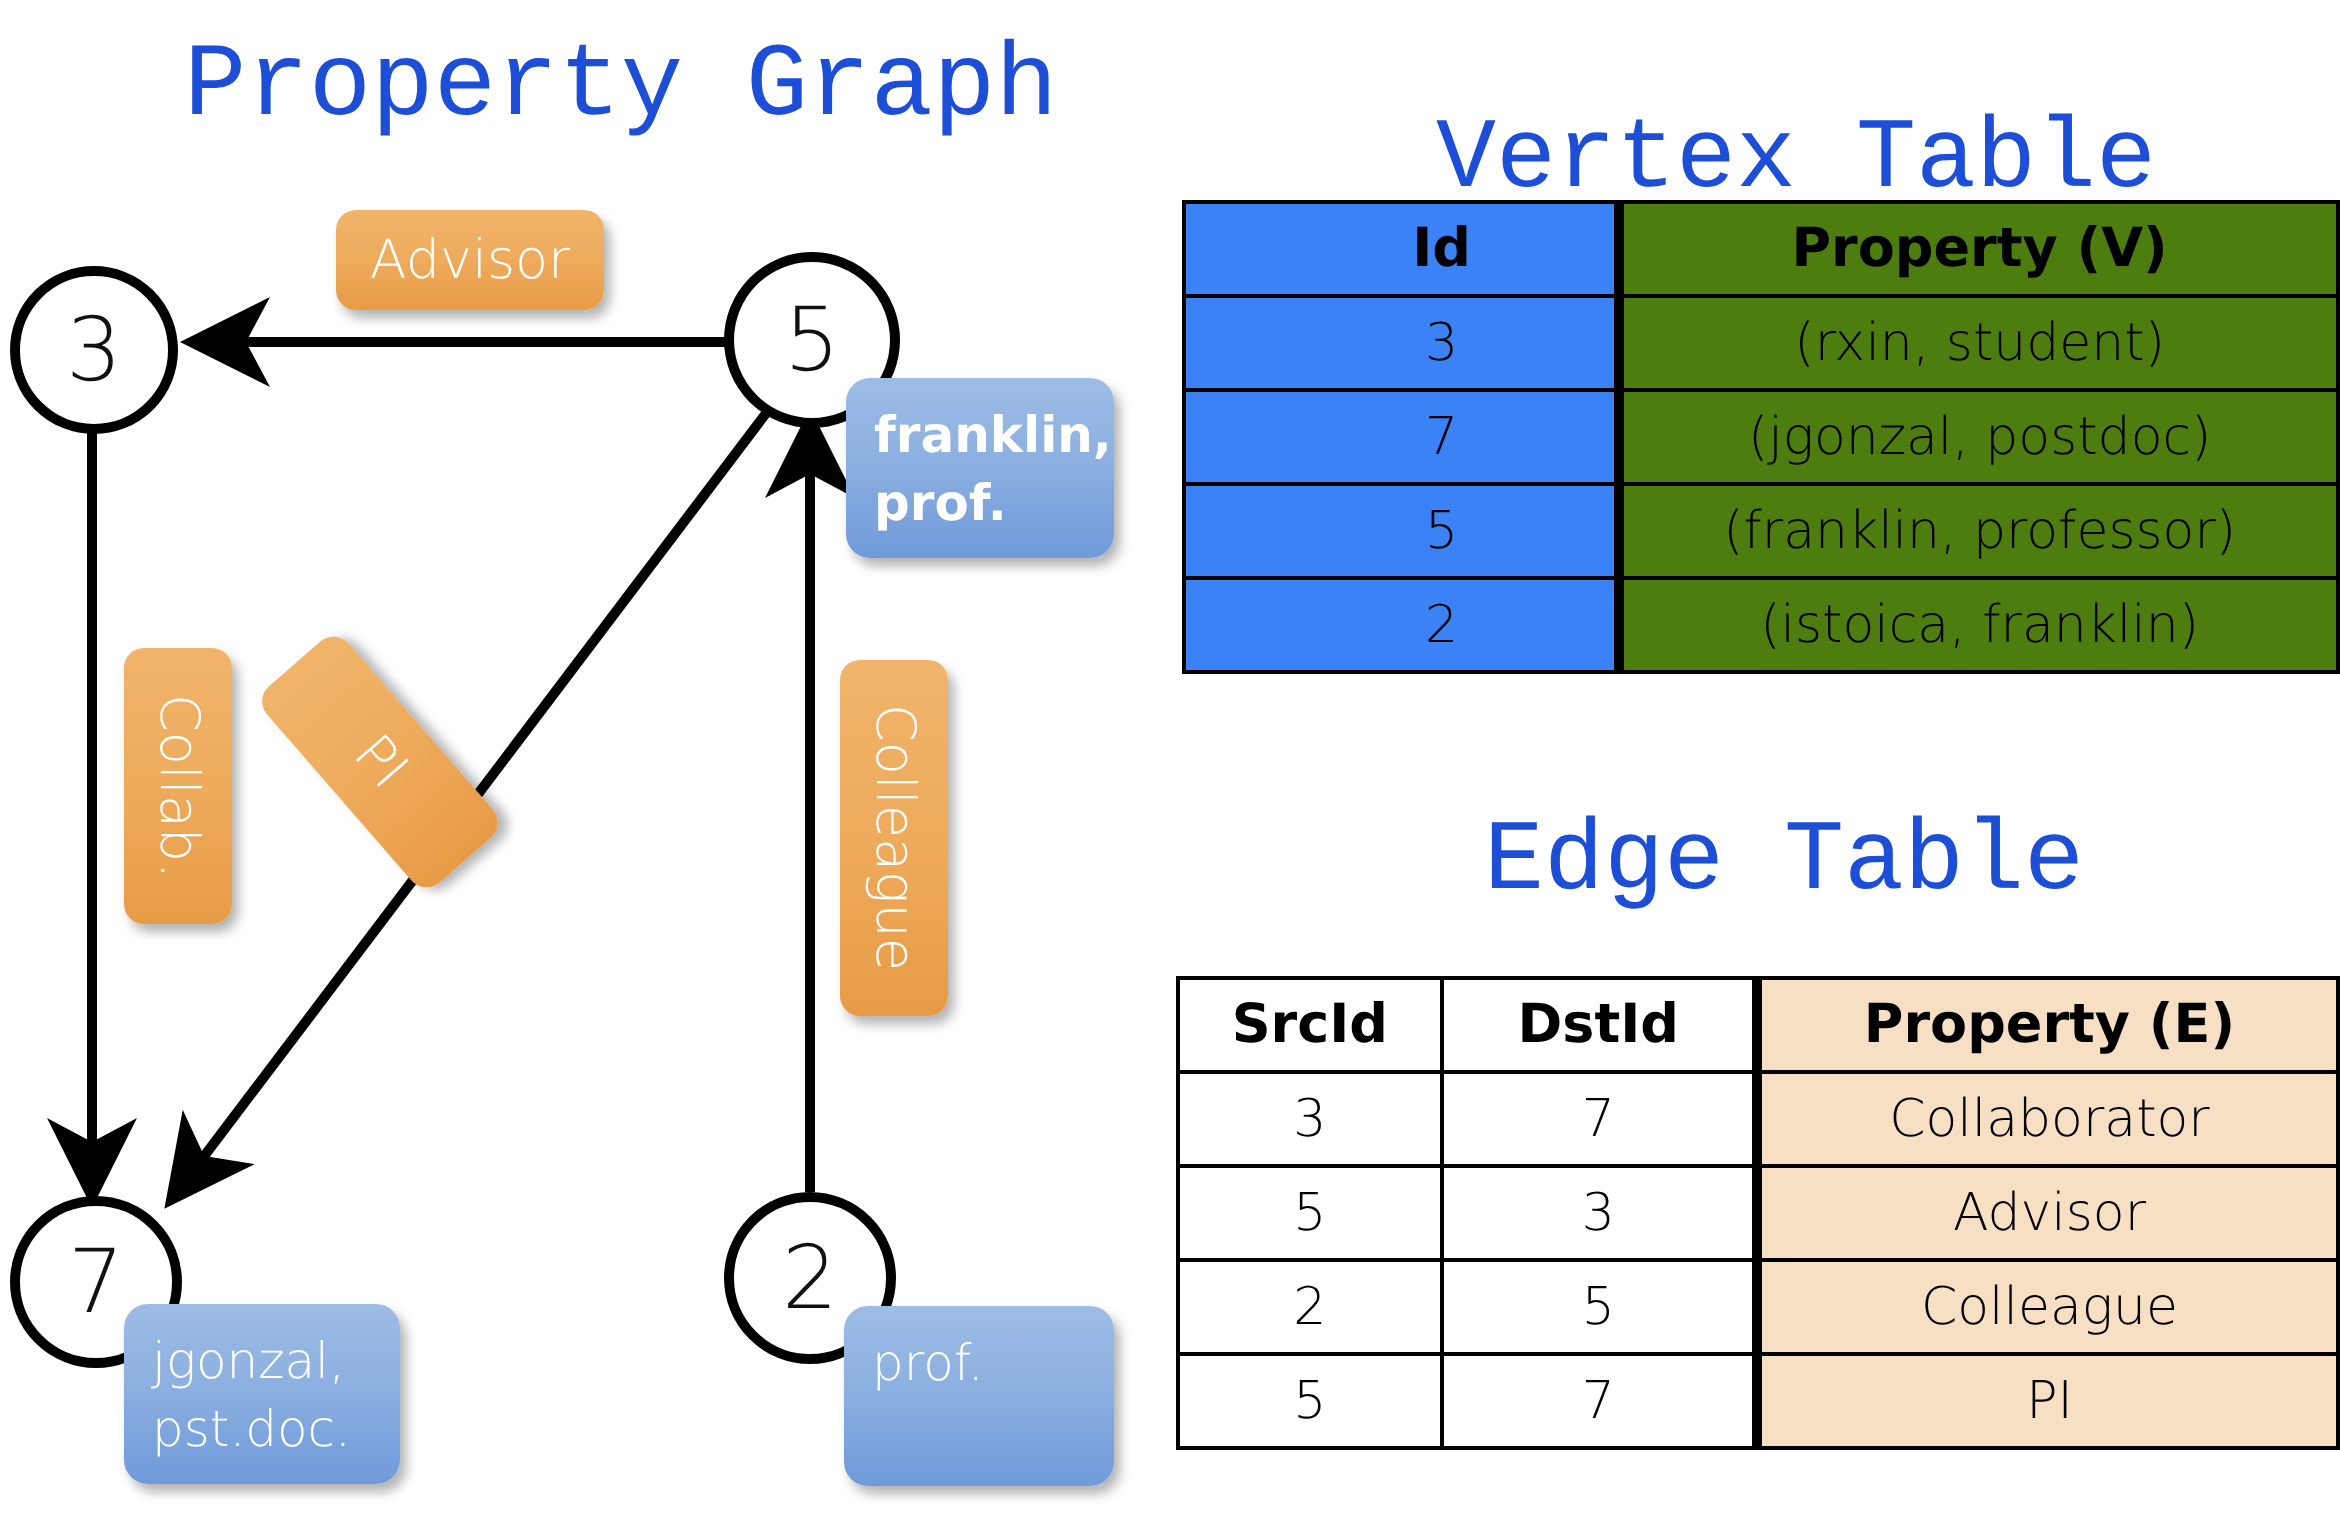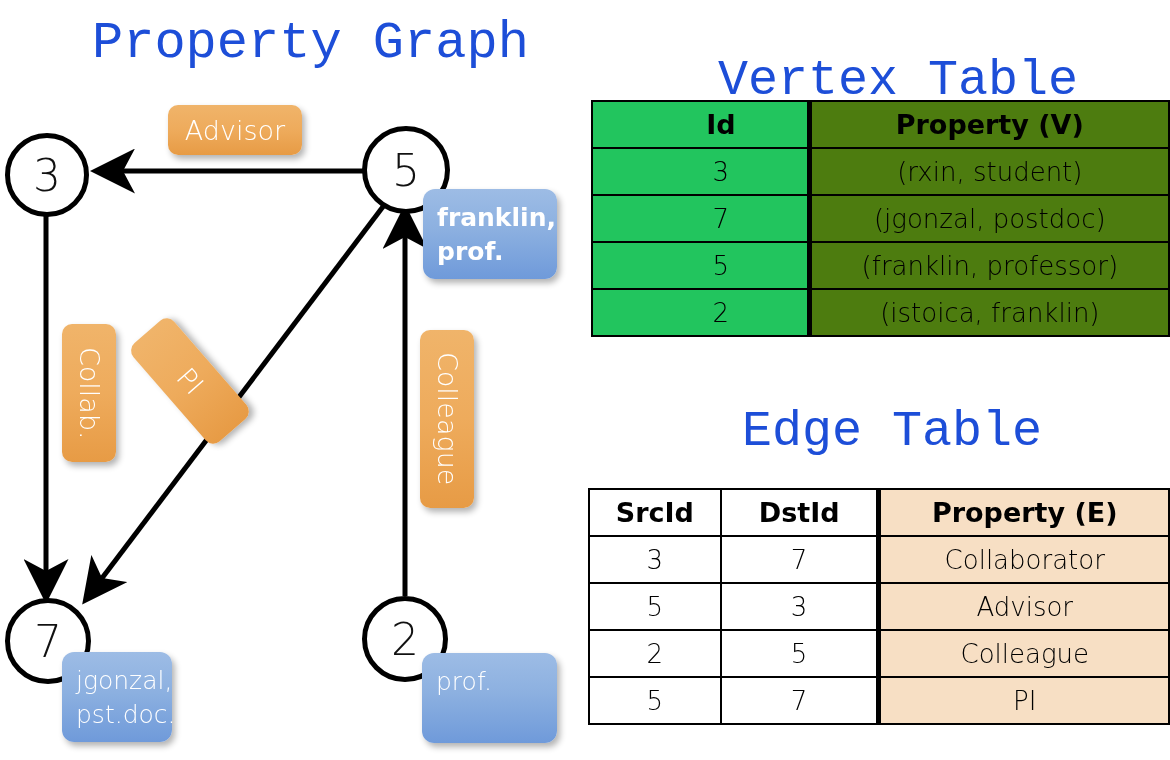--- a/index.html
+++ b/index.html
@@ -100,21 +100,21 @@
     border: 2px solid #000;
     text-align: center;
     font-weight: 300;
     font-size: 26px;
     height: 45px;
     padding: 0;
   }
   .tbl th { font-weight: 700; font-size: 27px; }
 
   #vertex-table { left: 591px; top: 100px; }
-  #vertex-table .c-id   { width: 188px; background: #22c55e; padding-left: 42px; }
+  #vertex-table .c-id   { width: 188px; background: #3b82f6; padding-left: 42px; }
   #vertex-table .c-prop { width: 382px; background: #4d7c0f; border-left-width: 5px; text-align: center; }
 
   #edge-table { left: 588px; top: 488px; }
   #edge-table .c-src  { width: 130px; background:#ffffff; }
   #edge-table .c-dst  { width: 155px; background:#ffffff; }
   #edge-table .c-prop { width: 287px; background: #f7dfc4; border-left-width: 5px; }
 </style>
 </head>
 <body>
 
@@ -148,21 +148,21 @@
     <span>5</span>
   </div>
   <div class="prop-box" style="left:423px; top:189px; width:134px; height:90px;font-weight:bold;">
     <span>franklin,</span>
     <span>prof.</span>
   </div>
 
   <div class="node-circle" style="left:5px; top:598px; width:86px; height:86px;">
     <span>7</span>
   </div>
-  <div class="prop-box" style="left:62px; top:652px; width:110px; height:90px;">
+  <div class="prop-box" style="left:62px; top:652px; width:138px; height:90px;">
     <span>jgonzal,</span>
     <span>pst.doc.</span>
   </div>
 
   <div class="node-circle" style="left:362px; top:596px; width:86px; height:86px;">
     <span>2</span>
   </div>
   <div class="prop-box" style="left:422px; top:653px; width:135px; height:90px;">
     <span>prof.</span>
   </div>

